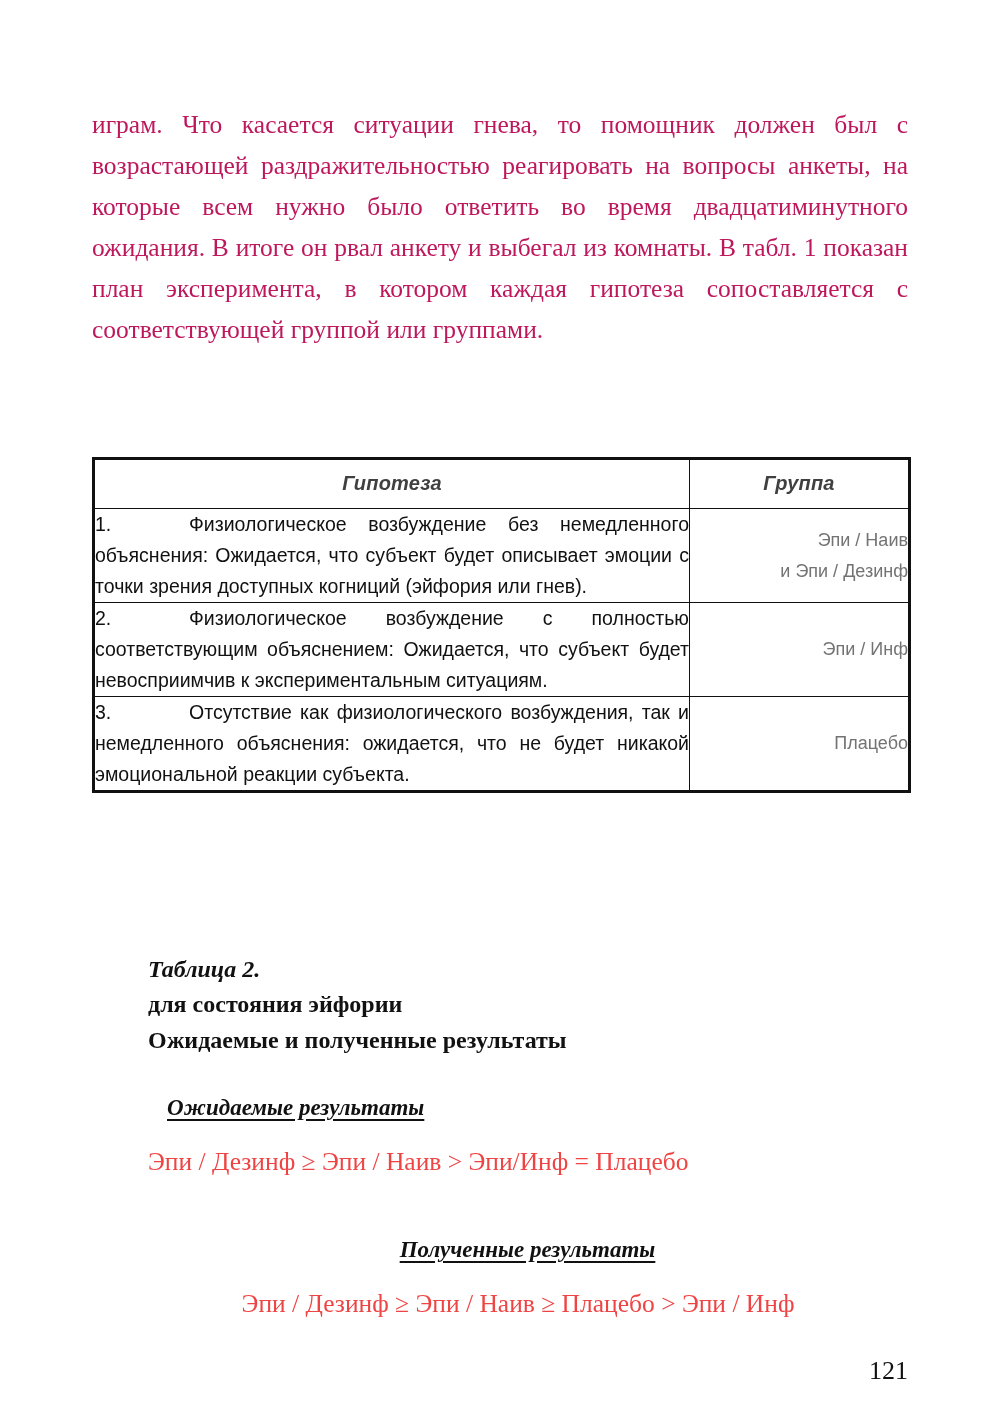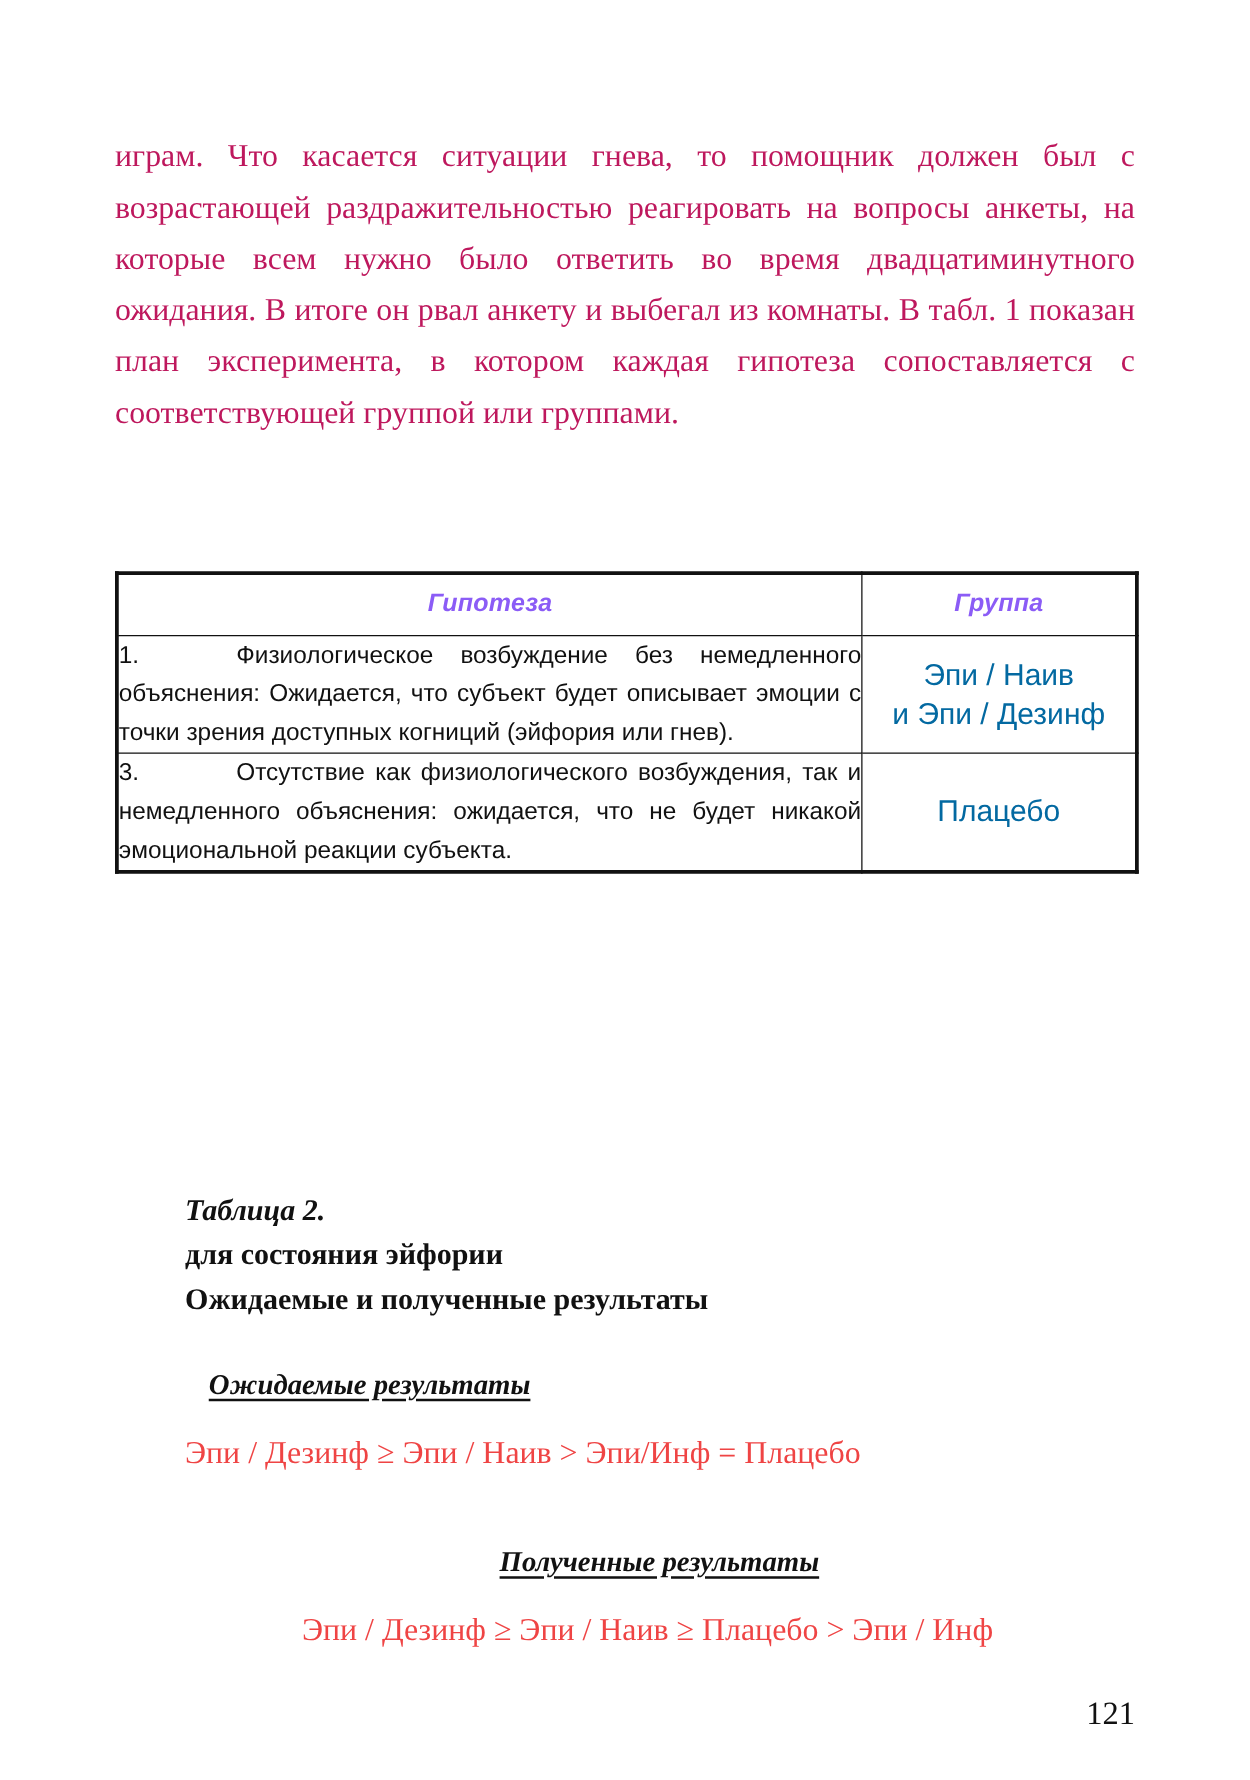--- a/index.html
+++ b/index.html
@@ -83,44 +83,44 @@
     vertical-align: middle;
   }
 
   .th-inner {
     font-family: "Liberation Sans", sans-serif;
     font-weight: bold;
     font-style: italic;
     font-size: 20px;
     text-align: center;
     padding: 12px 8px 13px 8px;
-    color: #8b5cf6;
+    color: #404040;
     letter-spacing: 0.2px;
   }
 
   .cell-hypothesis {
     font-family: "Liberation Sans", sans-serif;
     font-size: 19.5px;
     line-height: 31px;
     text-align: justify;
     text-justify: inter-word;
     color: #111111;
     padding: 12px 14px 13px 16px;
   }
   .cell-hypothesis .num {
     display: inline-block;
     min-width: 94px;
   }
 
   .cell-group {
     font-family: "Liberation Sans", sans-serif;
-    font-size: 24px;
+    font-size: 18px;
     line-height: 31px;
-    text-align: center;
-    color: #0369a1;
+    text-align: right;
+    color: #737373;
     padding: 10px 10px 10px 20px;
     white-space: pre-line;
   }
 
   
   .caption-block-2 {
     position: absolute;
     left: 148px;
     top: 953px;
     width: 700px;
@@ -191,20 +191,26 @@
         </th>
       </tr>
     </thead>
     <tbody>
       <tr>
         <td class="cell-hypothesis">
           <span class="num">1.</span><span>Физиологическое возбуждение без немедленного объяснения: Ожидается, что субъект будет описывает эмоции с точки зрения доступных когниций (эйфория или гнев).</span>
         </td>
         <td class="cell-group">Эпи / Наив
 и Эпи / Дезинф</td>
+      </tr>
+      <tr>
+        <td class="cell-hypothesis">
+          <span class="num">2.</span><span>Физиологическое возбуждение с полностью соответствующим объяснением: Ожидается, что субъект будет невосприимчив к экспериментальным ситуациям.</span>
+        </td>
+        <td class="cell-group">Эпи / Инф</td>
       </tr>
       <tr>
         <td class="cell-hypothesis">
           <span class="num">3.</span><span>Отсутствие как физиологического возбуждения, так и немедленного объяснения: ожидается, что не будет никакой эмоциональной реакции субъекта.</span>
         </td>
         <td class="cell-group">Плацебо</td>
       </tr>
     </tbody>
   </table>
 

